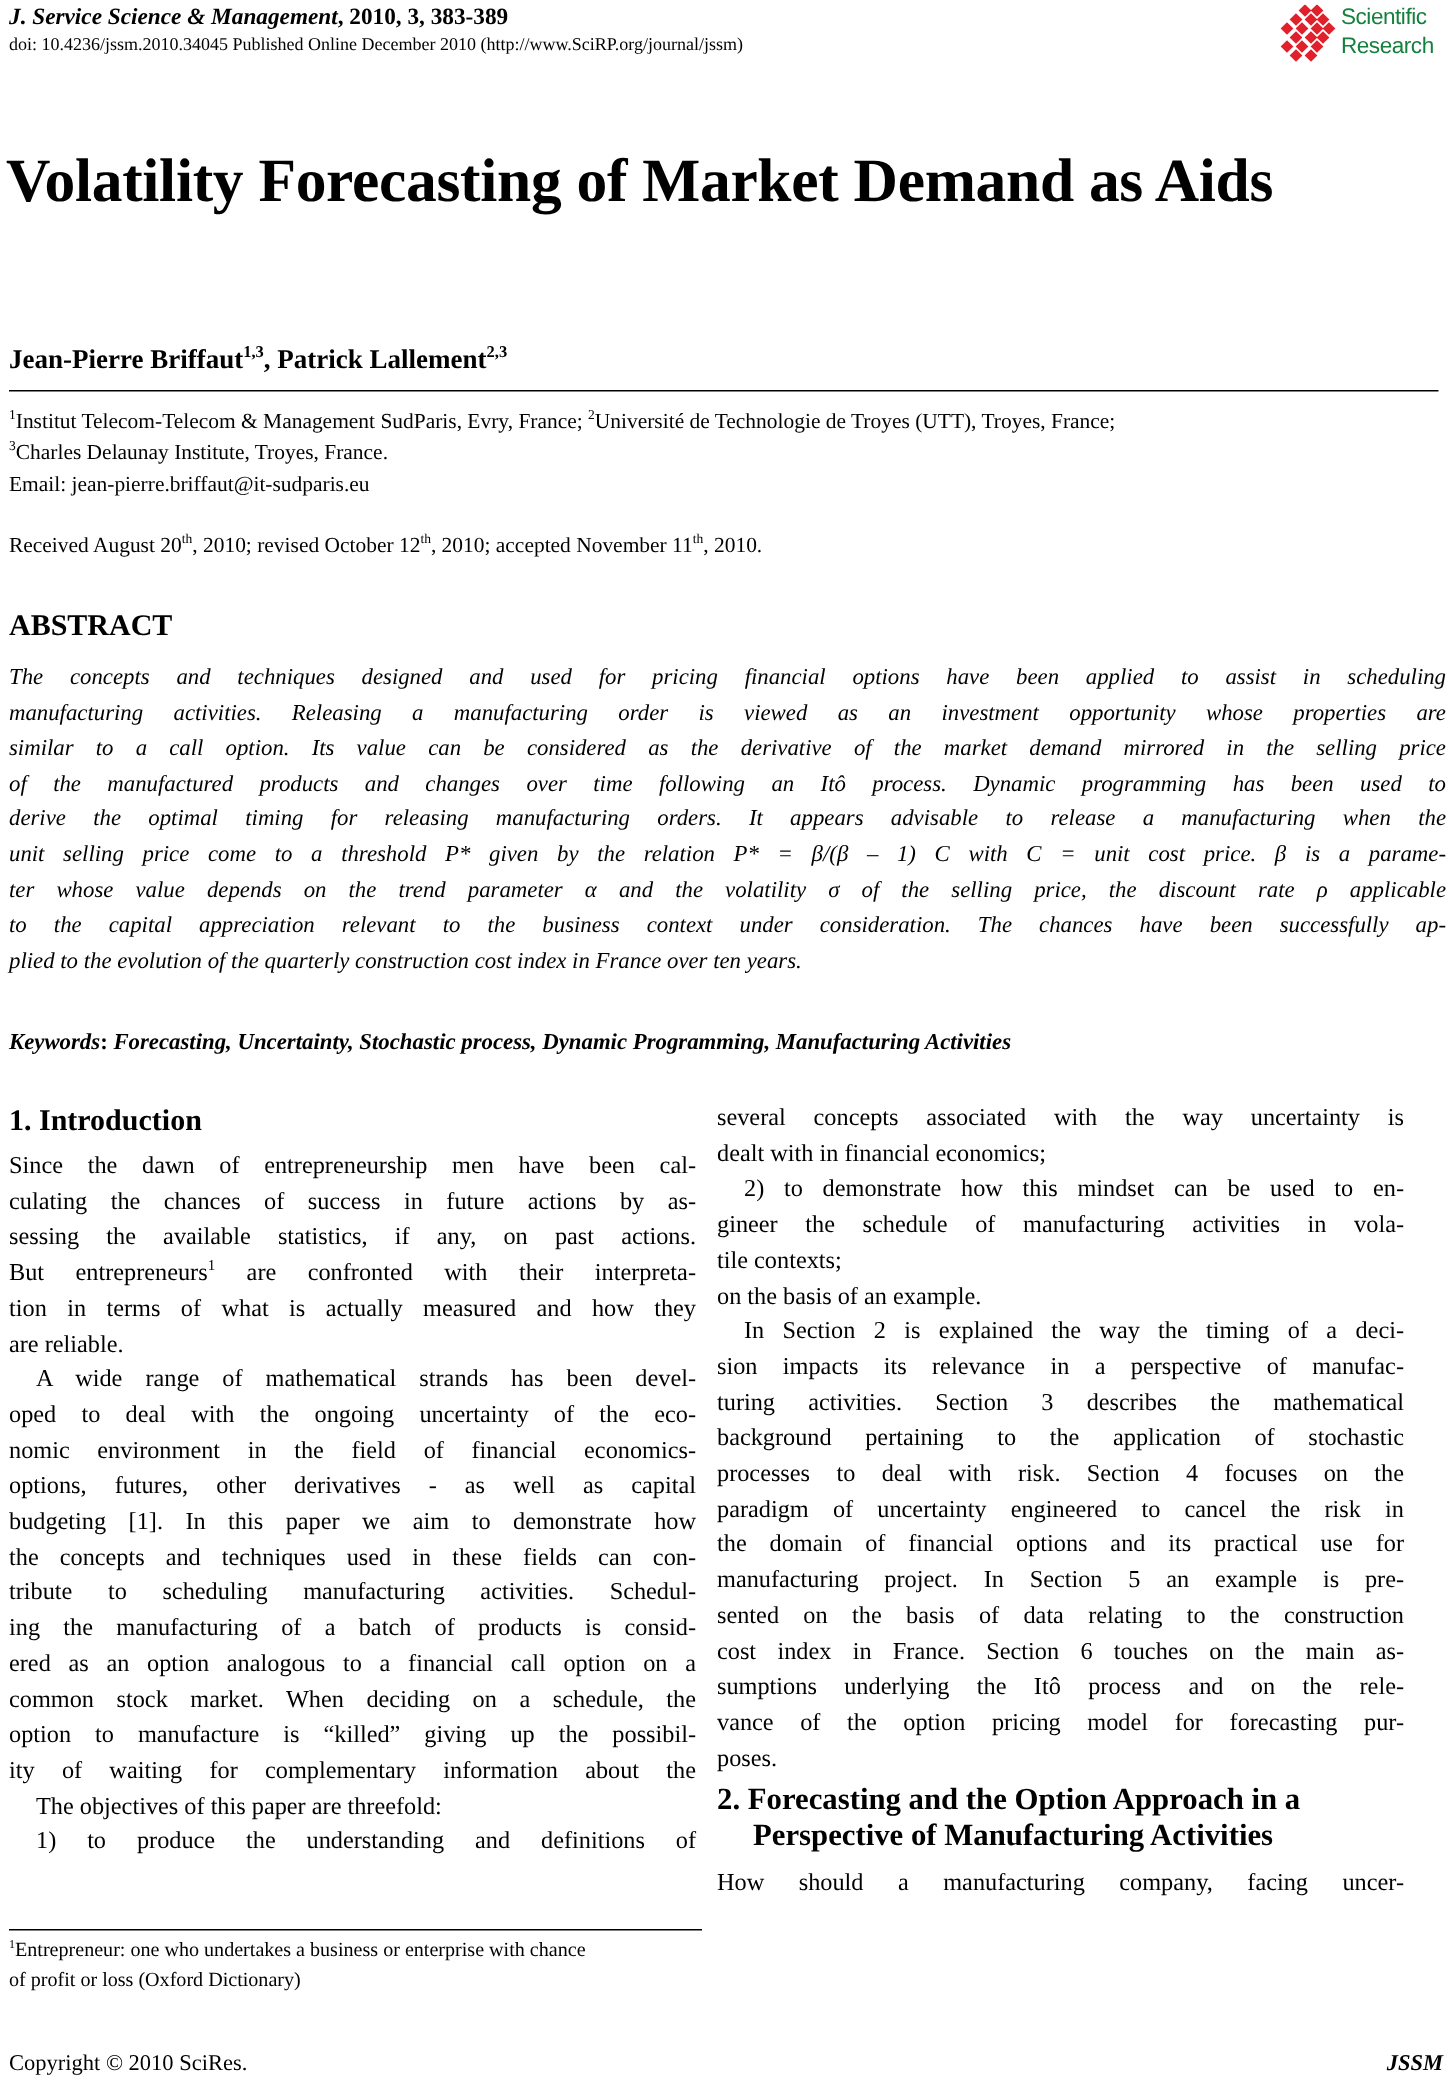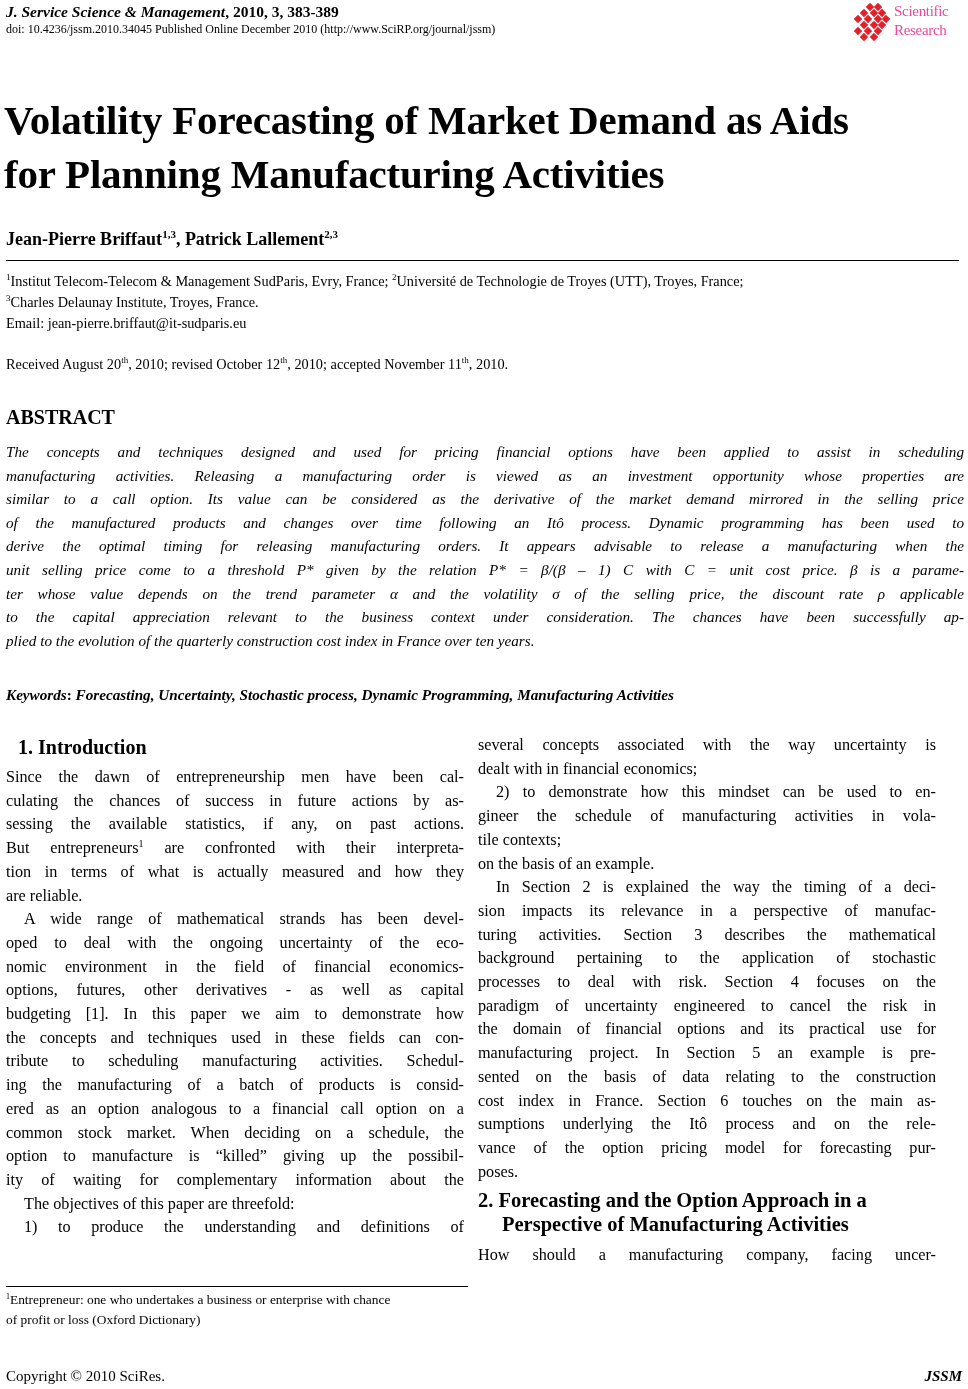--- a/index.html
+++ b/index.html
@@ -5,39 +5,39 @@
   html, body { margin: 0; padding: 0; background: #ffffff; }
   body {
     width: 968px; height: 1389px; position: relative; overflow: hidden;
     font-family: "Liberation Serif", "DejaVu Serif", serif; color: #000;
   }
   .abs { position: absolute; }
   .journal-line { left: 6px; top: 3px; font-size: 15.5px; font-style: italic; font-weight: bold; white-space: nowrap; }
   .journal-line .nums { font-style: normal; }
   .doi-line { left: 6px; top: 22px; font-size: 12px; white-space: nowrap; }
   .logo { left: 850px; top: 2px; width: 118px; height: 44px; }
-  .logo-text { position: absolute; left: 44px; top: 0px; font-family: Liberation Serif, serif; font-size: 15px; line-height: 19px; color: #ec4899; letter-spacing: -0.3px; }
+  .logo-text { position: absolute; left: 44px; top: 0px; font-family: Liberation Sans, sans-serif; font-size: 15px; line-height: 19px; color: #15803d; letter-spacing: -0.3px; }
   .title { left: 4px; top: 93px; width: 960px; font-size: 41px; line-height: 54px; font-weight: bold; letter-spacing: -0.2px; }
   .authors { left: 6px; top: 229px; font-size: 18px; font-weight: bold; white-space: nowrap; }
   .authors sup { font-size: 11px; }
   .rule { left: 6px; top: 260px; width: 953px; height: 0; border-top: 1.3px solid #000; }
   .affil { left: 6px; top: 271px; font-size: 14.3px; line-height: 21px; white-space: nowrap; }
   .affil sup, .received sup { font-size: 9px; }
   .received { left: 6px; top: 356px; font-size: 14.3px; white-space: nowrap; }
   .abstract-h { left: 6px; top: 406px; font-size: 20px; font-weight: bold; }
   .abstract { left: 6px; top: 440px; width: 958px; font-size: 15.2px; line-height: 23.6px; font-style: italic; }
   .jl { display: block; text-align: justify; text-align-last: justify; white-space: nowrap; }
   .jl.last { text-align-last: left; }
   .keywords { left: 6px; top: 686px; font-size: 15.2px; white-space: nowrap; font-style: italic; font-weight: bold; }
   .keywords b { font-style: italic; }
   .col { position: absolute; width: 458px; font-size: 16.2px; line-height: 23.7px; }
   .col-left { left: 6px; top: 734px; }
   .col-right { left: 478px; top: 734px; }
   .sec-h { font-size: 20px; font-weight: bold; line-height: 26px; }
-  .sec-h1 { margin-bottom: 6px; margin-left: 12px; }
+  .sec-h1 { margin-bottom: 6px; }
   .ind { text-indent: 18px; }
   .sec2 { font-size: 20.5px; font-weight: bold; line-height: 24px; margin-top: 4px; margin-bottom: 8px; }
   .sec2 .l2 { display: block; padding-left: 24px; }
   .fn-rule { left: 6px; top: 1286px; width: 462px; border-top: 1.2px solid #000; }
   .footnote { left: 6px; top: 1290px; width: 460px; font-size: 13.4px; line-height: 20px; }
   .footnote sup { font-size: 8px; }
   .copyright { left: 6px; top: 1368px; font-size: 15px; white-space: nowrap; }
   .jssm { right: 6px; top: 1368px; font-size: 15px; font-weight: bold; font-style: italic; }
   sup { line-height: 0; }
 </style>
@@ -70,21 +70,20 @@
       </g>
   </svg>
   <div class="logo-text">
     <div>Scientific</div>
     <div>Research</div>
   </div>
 </div>
 
 <div class="abs title">
   <div>Volatility Forecasting of Market Demand as Aids</div>
-  <div>for Planning Manufacturing Activities</div>
 </div>
 
 <div class="abs authors"><span>Jean-Pierre Briffaut</span><sup>1,3</sup>, <span>Patrick Lallement</span><sup>2,3</sup></div>
 
 <div class="abs rule"></div>
 
 <div class="abs affil">
   <div><sup>1</sup><span>Institut Telecom-Telecom &amp; Management SudParis, Evry, France; </span><sup>2</sup><span>Université de Technologie de Troyes (UTT), Troyes, France;</span></div>
   <div><sup>3</sup><span>Charles Delaunay Institute, Troyes, France.</span></div>
   <div>Email: jean-pierre.briffaut@it-sudparis.eu</div>

